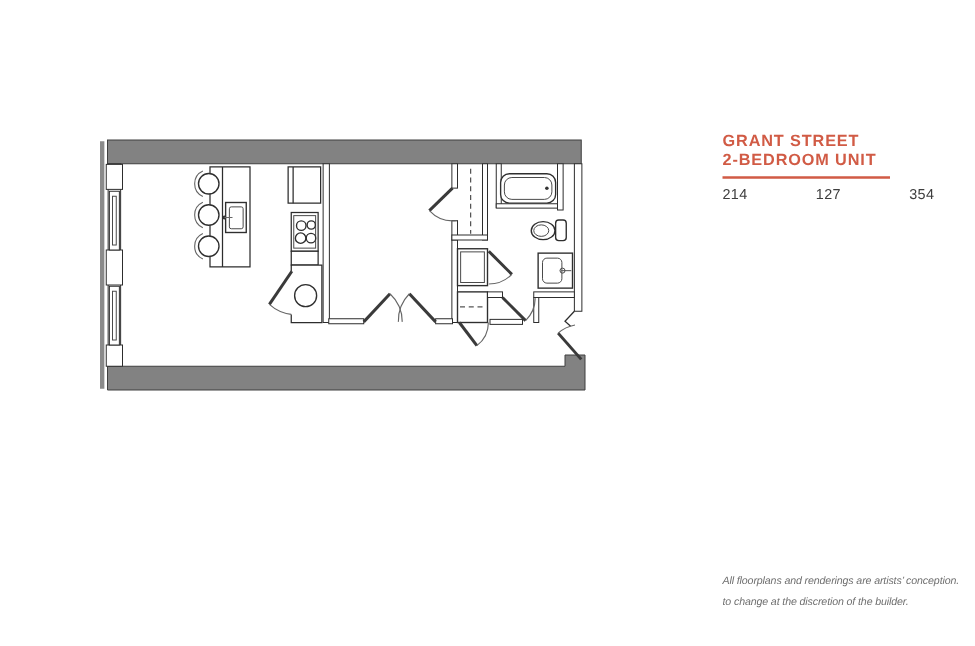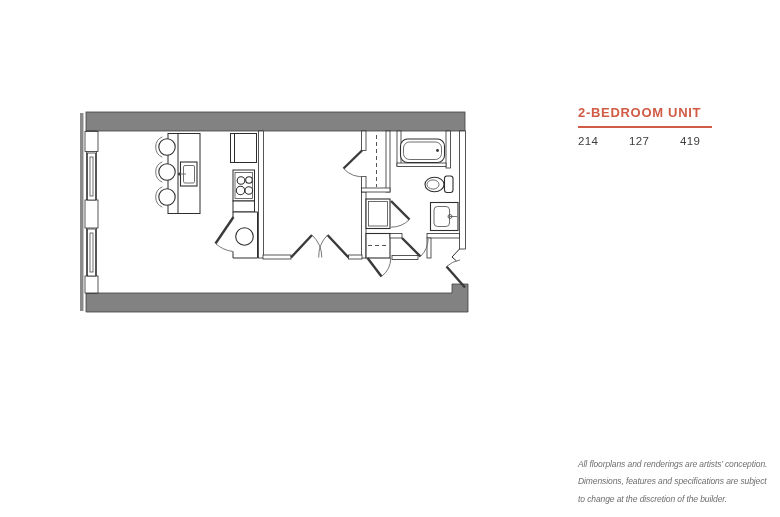--- a/index.html
+++ b/index.html
@@ -8,21 +8,21 @@
   }
   *{margin:0;padding:0;box-sizing:border-box;}
   body{width:780px;height:517px;position:relative;background:#fff;
        font-family:"Liberation Sans",sans-serif;overflow:hidden;}
   .canvas{position:absolute;inset:0;background:#fff;}
   #floorplan{position:absolute;left:78px;top:104px;width:402px;height:216px;}
   .unit-block{position:absolute;left:578px;top:105px;width:200px;}
   .unit-title{color:var(--accent);font-size:13px;font-weight:bold;
               letter-spacing:.7px;line-height:15px;}
   .divider{border:0;border-top:2px solid var(--accent);width:134px;margin-top:6px;}
-  .unit-numbers{margin-top:7px;display:flex;}
+  .unit-numbers{margin-top:7px;display:flex;gap:24px;}
   .unit-numbers span{display:inline-block;width:51px;font-size:11.5px;
               color:var(--text-dark);letter-spacing:.3px;}
   .disclaimer{position:absolute;left:578px;top:456px;width:200px;
               font-size:8.5px;font-style:italic;color:var(--text-muted);
               line-height:17.3px;letter-spacing:-.1px;white-space:nowrap;}
   
   .g{fill:var(--wall);stroke:#3f3f3f;stroke-width:.8;}
   .w{fill:#fff;stroke:var(--line);stroke-width:1;}
   .t{fill:#fff;stroke:var(--line);stroke-width:.8;}
   .f{fill:#fff;stroke:#2f2f2f;stroke-width:1.1;}
@@ -185,28 +185,28 @@
     </g>
 
     <g>
       <line class="leaf" x1="446.5" y1="266.5" x2="465" y2="287.5"></line>
       <path class="arc" d="M446.5,266.5 A28 28 0 0 1 460,260"></path>
     </g>
   </svg>
 
   <div class="unit-block">
     <div class="unit-title">
+      <div>GRANT STREET</div>
       <div>2-BEDROOM UNIT</div>
     </div>
     <hr class="divider">
     <div class="unit-numbers">
       <span>214</span>
       <span>127</span>
-      <span>419</span>
+      <span>354</span>
     </div>
   </div>
 
   <div class="disclaimer">
     <div>All floorplans and renderings are artists’ conception.</div>
-    <div>Dimensions, features and specifications are subject</div>
     <div>to change at the discretion of the builder.</div>
   </div>
 </div>
 
 </body></html>

